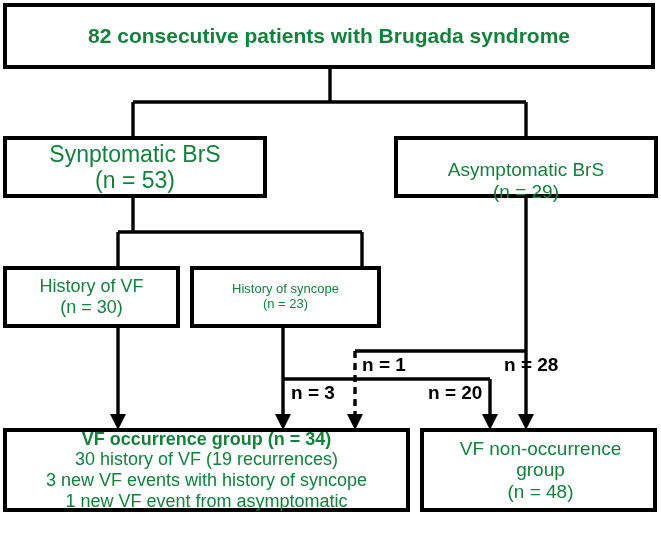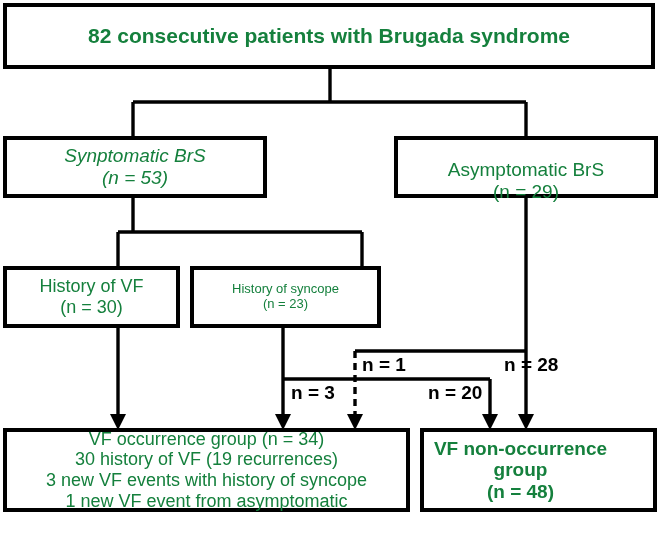--- a/index.html
+++ b/index.html
@@ -51,37 +51,37 @@
     display: flex;
     flex-direction: column;
     align-items: center;
     justify-content: center;
     text-align: center;
     color: #15803d;
     line-height: 1.14;
     box-sizing: border-box;
   }
   .t-line { display: block; white-space: nowrap; }
-  .t-bold { font-weight: normal; }
+  .t-bold { font-weight: bold; }
   .edge-label {
     position: absolute;
     color: #000000;
     font-size: 19px;
     font-weight: bold;
     white-space: nowrap;
     letter-spacing: 0px;
   }
   
   #box-cohort      { left: 5px;   top: 5px;   width: 648px; height: 62px; font-size: 21px; font-weight: bold; }
-  #box-symptomatic { left: 5px;   top: 138px; width: 260px; height: 58px; font-size: 19px; font-weight: normal; font-style: italic; }
+  #box-symptomatic { left: 5px;   top: 138px; width: 260px; height: 58px; font-size: 23px; font-weight: normal; }
   #box-asymptomatic{ left: 396px; top: 152px; width: 260px; height: 58px; font-size: 19px; font-weight: normal; }
   #box-historyvf   { left: 5px;   top: 268px; width: 173px; height: 58px; font-size: 18px; font-weight: normal; }
   #box-syncope     { left: 192px; top: 268px; width: 187px; height: 58px; font-size: 13px; font-weight: normal; }
   #box-vfoccur     { left: 5px;   top: 430px; width: 403px; height: 80px; font-size: 18px; font-weight: normal; }
-  #box-vfnonoccur  { left: 404px; top: 430px; width: 233px; height: 80px; font-size: 19px; font-weight: bold; }
+  #box-vfnonoccur  { left: 424px; top: 430px; width: 233px; height: 80px; font-size: 19px; font-weight: normal; }
 </style>
 </head>
 <body>
 
 <div id="flowchart-root">
 
   <svg class="chart-svg" viewBox="0 0 661 540">
     <defs></defs>
 
     <rect class="box-rect" x="5" y="5" width="648" height="62"></rect>

